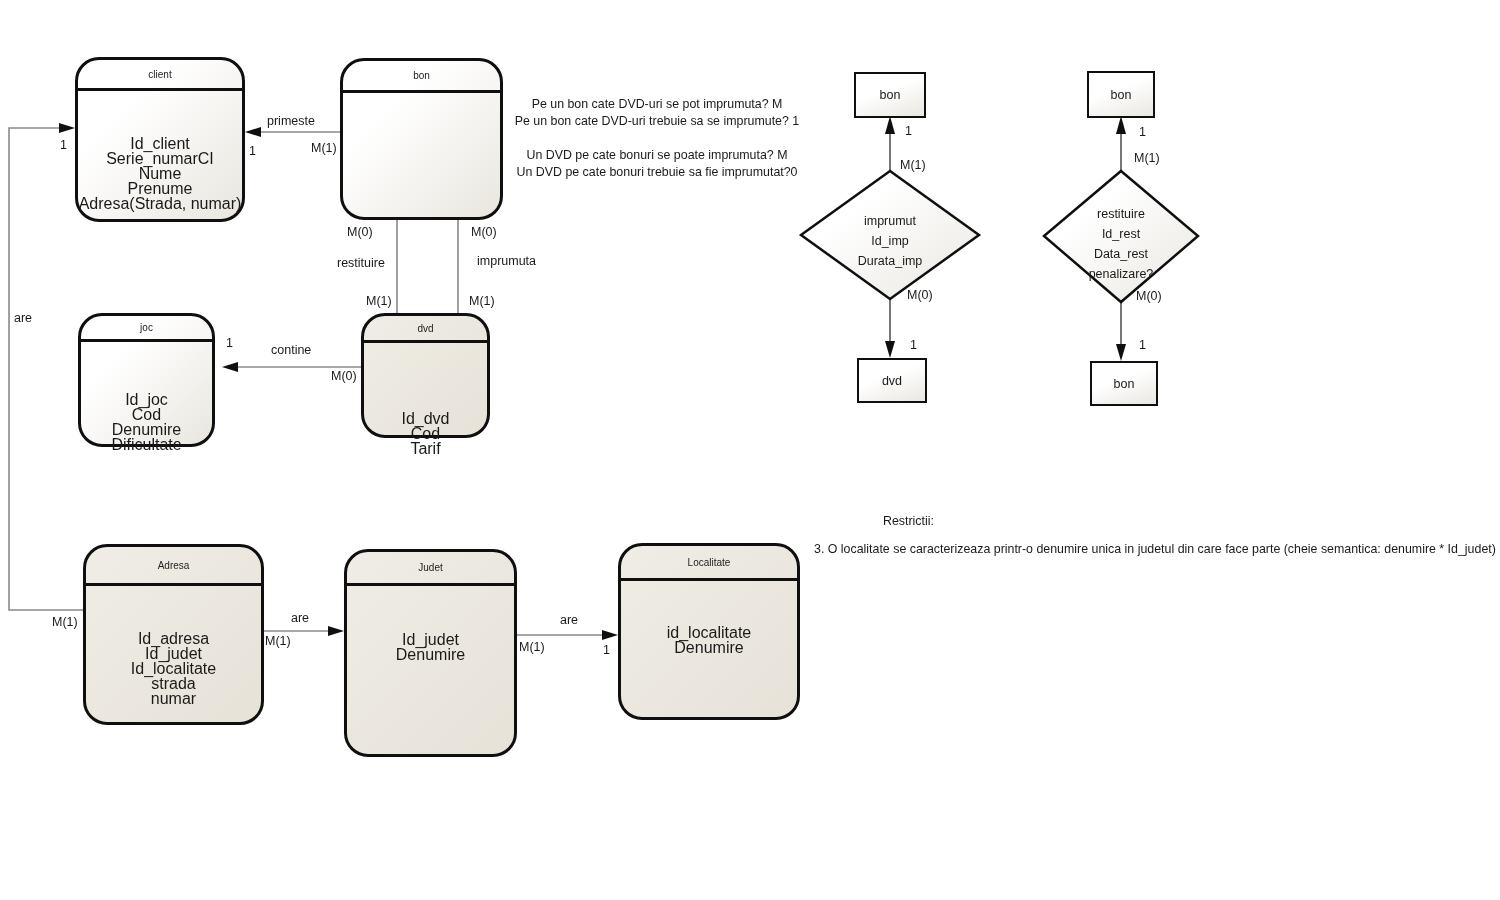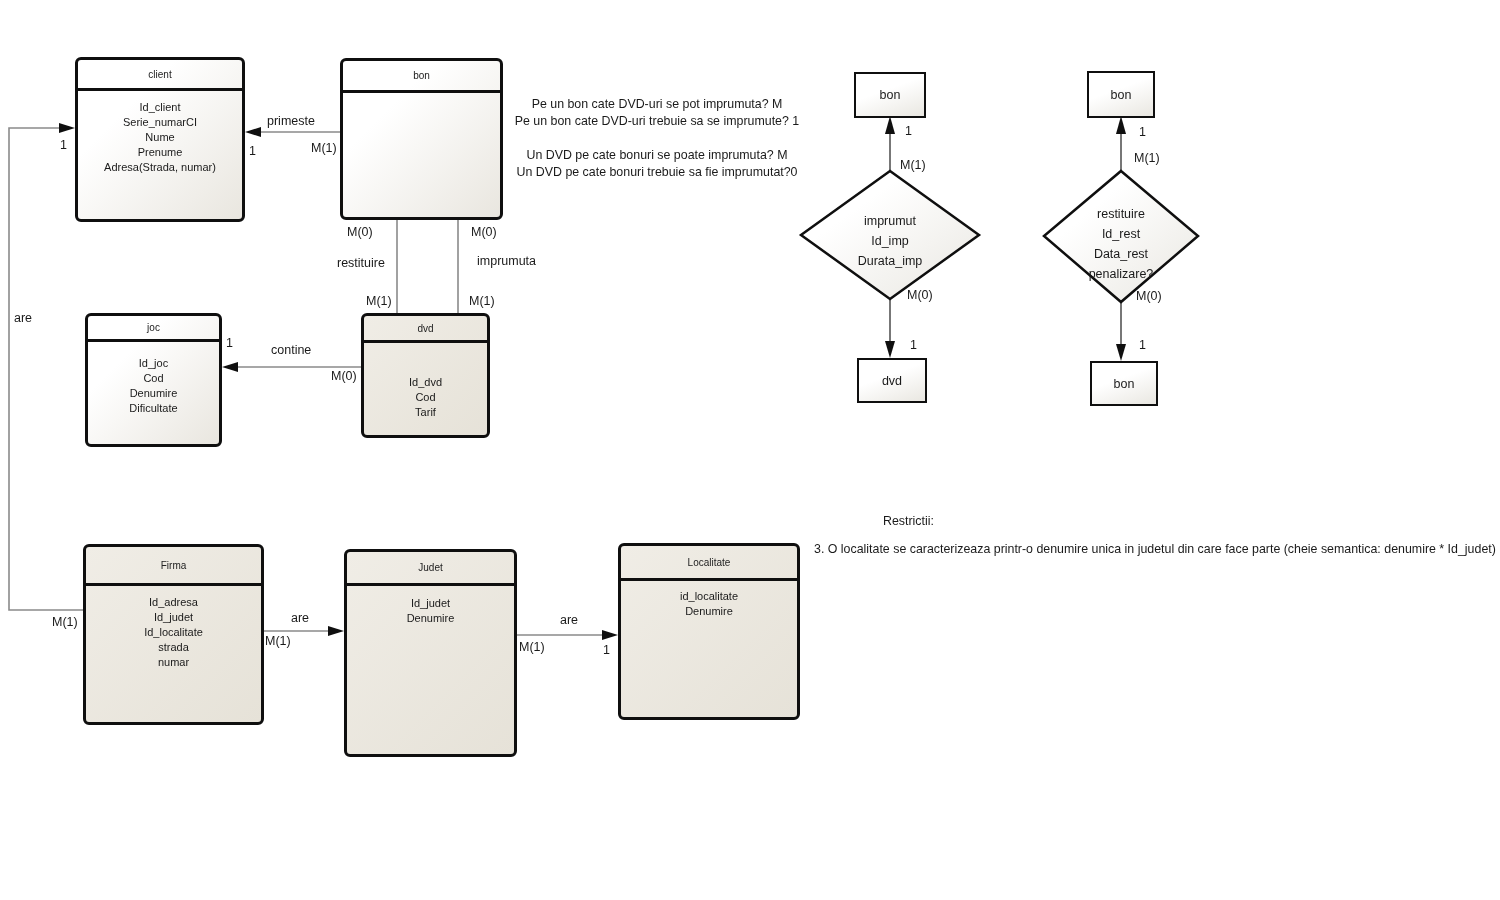--- a/index.html
+++ b/index.html
@@ -2,34 +2,34 @@
 <html><head>
 <meta charset="utf-8">
 <style>
   html,body { margin:0; padding:0; background:#ffffff; }
   .canvas {
     position:relative; width:1500px; height:900px; background:#ffffff;
     font-family:"Liberation Sans", sans-serif; color:#1a1a1a; overflow:hidden;
   }
   .entity {
     position:absolute; box-sizing:border-box;
-    border:3px solid #0f0f0f; border-radius:6px;
+    border:3px solid #0f0f0f; border-radius:24px;
     background:linear-gradient(135deg, #ffffff 30%, #e9e6df 100%);
   }
   .entity.beige {
     background:linear-gradient(135deg, #f0ede6 0%, #e6e2d8 100%);
   }
   .entity-header {
     display:flex; align-items:center; justify-content:center;
     border-bottom:3px solid #0f0f0f; font-size:10px; color:#222;
     border-top-left-radius:13px; border-top-right-radius:13px;
   }
   .entity-body {
     text-align:center; white-space:pre-line;
-    font-size:11px; line-height:15px; color:#1a1a1a;
+    font-size:16px; line-height:15px; color:#1a1a1a;margin-top:36px;
   }
   .lbl {
     position:absolute; font-size:12.5px; white-space:nowrap; color:#1a1a1a;
   }
   .sbox {
     position:absolute; box-sizing:border-box;
     border:2.5px solid #0f0f0f;
     background:linear-gradient(160deg, #ffffff 40%, #e9e7e1 100%);
     display:flex; align-items:center; justify-content:center; font-size:12.5px;
   }
@@ -94,37 +94,37 @@
 Serie_numarCI
 Nume
 Prenume
 Adresa(Strada, numar)</div>
   </div>
 
   <div class="entity" style="left:340px;top:58px;width:163px;height:162px">
     <div class="entity-header" style="height:29px">bon</div>
   </div>
 
-  <div class="entity" style="left:85px;top:313px;width:137px;height:134px">
+  <div class="entity" style="left:78px;top:313px;width:137px;height:134px">
     <div class="entity-header" style="height:23px">joc</div>
     <div class="entity-body" style="padding-top:14px">Id_joc
 Cod
 Denumire
 Dificultate</div>
   </div>
 
   <div class="entity beige" style="left:361px;top:313px;width:129px;height:125px">
     <div class="entity-header" style="height:24px">dvd</div>
     <div class="entity-body" style="padding-top:32px">Id_dvd
 Cod
 Tarif</div>
   </div>
 
   <div class="entity beige" style="left:83px;top:544px;width:181px;height:181px">
-    <div class="entity-header" style="height:36px">Firma</div>
+    <div class="entity-header" style="height:36px">Adresa</div>
     <div class="entity-body" style="padding-top:9px">Id_adresa
 Id_judet
 Id_localitate
 strada
 numar</div>
   </div>
 
   <div class="entity beige" style="left:344px;top:549px;width:173px;height:208px">
     <div class="entity-header" style="height:31px">Judet</div>
     <div class="entity-body" style="padding-top:10px">Id_judet

